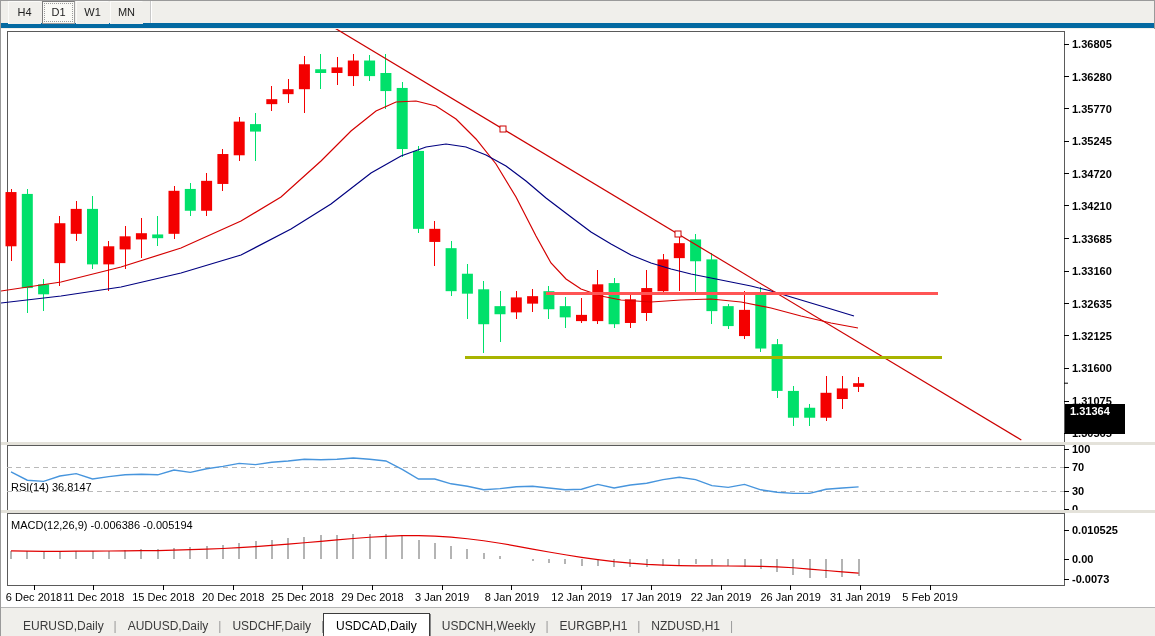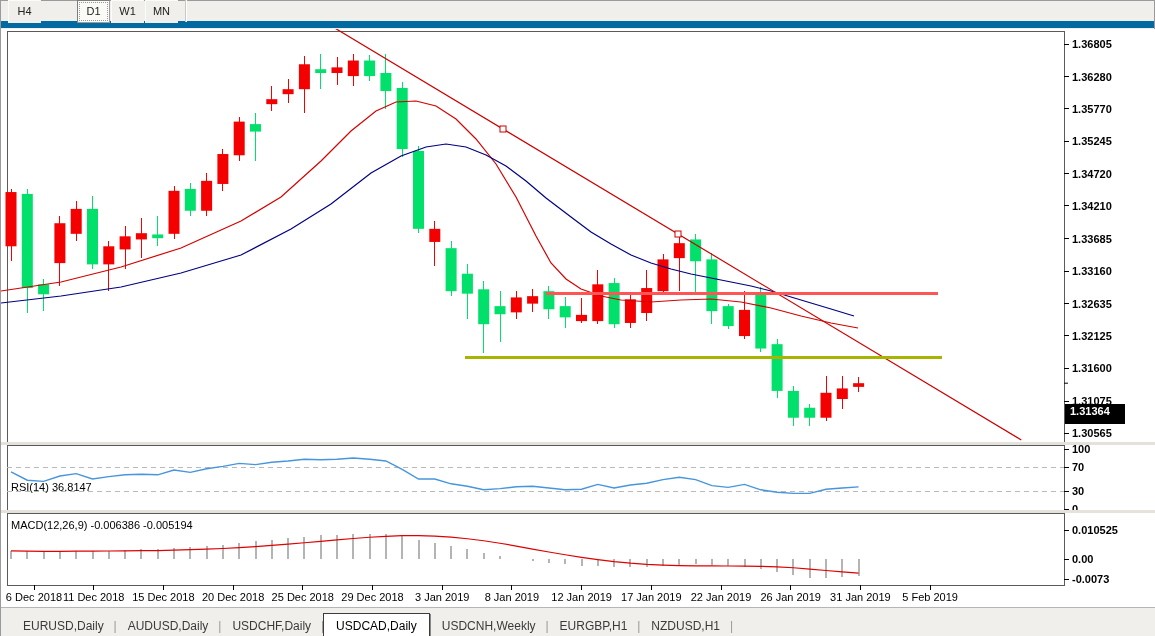--- a/index.html
+++ b/index.html
@@ -2,36 +2,36 @@
 <html><head>
 <meta charset="utf-8">
 <style>
   html,body{margin:0;padding:0;}
   body{width:1155px;height:636px;position:relative;overflow:hidden;
        font-family:"Liberation Sans",sans-serif;background:#f0efeb;
        -webkit-font-smoothing:none;}
   #win{position:absolute;inset:0;border:1px solid #9a9a9a;box-sizing:border-box;background:#f0efeb;}
   
   #toolbar{position:absolute;left:0;top:0;width:100%;height:27px;background:#f0efeb;
-           border-bottom:7px solid #0369a1;display:flex;align-items:center;padding-left:7px;box-sizing:border-box;}
+           border-bottom:5px solid #0369a1;display:flex;align-items:center;padding-left:7px;box-sizing:border-box;}
   .tfbtn{width:31px;height:21px;margin-right:1px;display:flex;align-items:center;justify-content:center;
          font-size:11px;color:#222;background:#f0efeb;border:1px solid #f0efeb;
          border-top-color:#fbfbf9;border-left-color:#fbfbf9;cursor:default;}
   .tfbtn.active{background:#fafaf6;border:1px solid #9d9d9d;border-top-color:#7d7d7d;border-left-color:#7d7d7d;
-                outline:1px dotted #9a9a9a;outline-offset:-3px;margin-left:35px;}
+                outline:1px dotted #9a9a9a;outline-offset:-3px;}
   .tbsep{width:1px;height:22px;background:#c8c8c8;border-right:1px solid #fff;margin-left:6px;}
   
   #chartArea{position:absolute;left:0;top:28px;width:1155px;height:578px;background:#fff;}
   #cv{position:absolute;left:0;top:0;}
   #title{position:absolute;left:13px;top:5px;font-size:12px;font-weight:700;color:#1c1c8a;white-space:pre;}
   #title .tri{color:#000;font-size:9px;font-weight:400;margin-right:4px;}
   .indLabel{position:absolute;left:10px;font-size:11px;color:#000;white-space:pre;}
   #rsiLabel{top:418px;margin-top:34px;}
   #macdLabel{top:490px;}
-  #tag{position:absolute;left:1064px;top:347px;width:60px;height:20px;background:#000;color:#fff;
+  #tag{position:absolute;left:1064px;top:347px;width:60px;height:30px;background:#000;color:#fff;
        font-size:11px;font-weight:700;line-height:14px;padding-left:5px;box-sizing:border-box;}
   .splitter{position:absolute;left:0;width:1155px;height:3px;background:#e4e2da;cursor:row-resize;}
   
   #tabbar{position:absolute;left:0;top:606px;width:1155px;height:36px;background:#f0efeb;
           border-top:1px solid #b5b5b5;display:flex;align-items:center;padding-left:10px;box-sizing:border-box;}
   .tab{position:relative;height:22px;display:flex;align-items:center;padding:0 12px;font-size:12px;color:#3a3a3a;
        cursor:default;white-space:nowrap;}
   .tab .sep{position:absolute;right:-1px;color:#999;}
   .tab.active{background:#fff;border:1px solid #3c3c3c;border-bottom-color:#fff;color:#000;height:24px;
               box-shadow:1px 1px 0 #888;z-index:2;}

